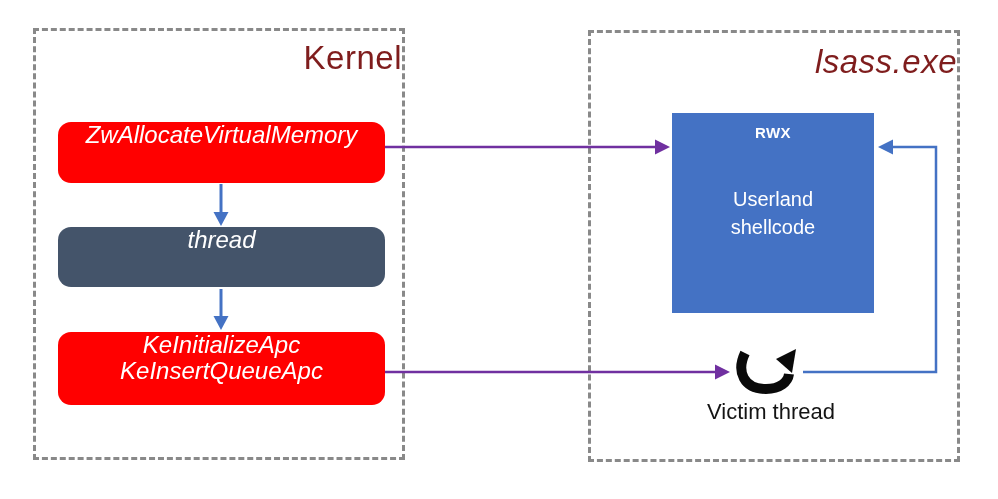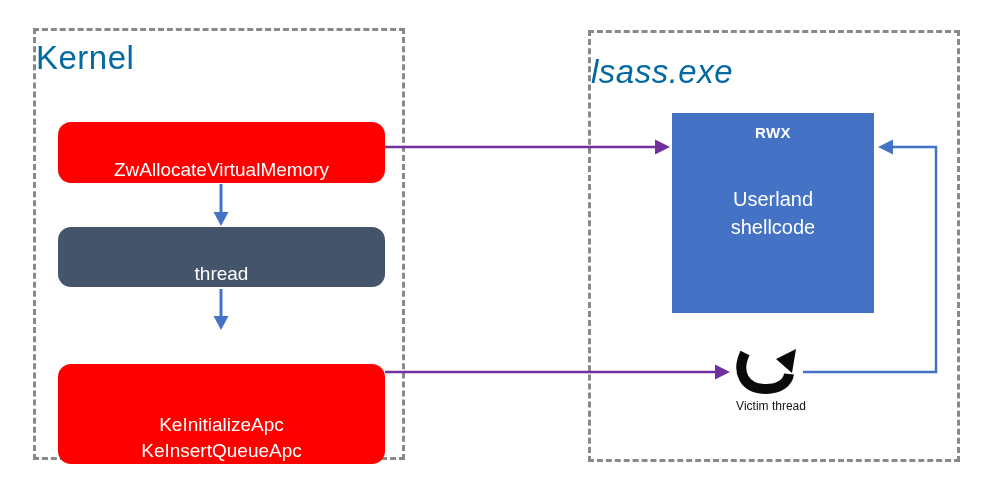--- a/index.html
+++ b/index.html
@@ -13,45 +13,46 @@
   .panel{
     position:absolute;
     border:3px dashed #898989;
     background:transparent;
     box-sizing:border-box;
   }
   .panel-kernel{left:33px;top:28px;width:372px;height:432px;}
   .panel-lsass{left:588px;top:30px;width:372px;height:432px;}
   .panel-title{
     position:absolute;left:0;right:0;
-    text-align:left;
-    color:#0369a1;
+    text-align:right;
+    color:#7f1d1d;
     font-size:33px;
     letter-spacing:0.5px;
   }
   .panel-kernel .panel-title{top:8px;}
-  .panel-lsass .panel-title{top:20px;font-style:italic;}
+  .panel-lsass .panel-title{top:10px;font-style:italic;}
   .node{
     position:absolute;
     box-sizing:border-box;
     color:#ffffff;
     display:flex;
     flex-direction:column;
     align-items:center;
-    justify-content:flex-end;
+    justify-content:flex-start;
     text-align:center;
-    font-size:19px;
+    font-size:24px;
     line-height:26px;
     z-index:4;
+    font-style:italic;
   }
   .node-red{background:#FF0000;border-radius:13px;}
   .node-dark{background:#44546A;border-radius:13px;}
   .node-zwalloc{left:58px;top:122px;width:327px;height:61px;}
   .node-memcpy{left:58px;top:227px;width:327px;height:60px;}
-  .node-keapc{left:58px;top:332px;width:327px;height:100px;margin-top:32px;}
+  .node-keapc{left:58px;top:332px;width:327px;height:73px;}
   .rwx-box{
     position:absolute;
     left:672px;top:113px;width:202px;height:200px;
     background:#4472C4;
     color:#ffffff;
     text-align:center;
     z-index:4;
   }
   .rwx-header{
     margin-top:11px;
@@ -67,21 +68,21 @@
   .victim-icon{
     position:absolute;
     left:735px;top:346px;width:66px;height:52px;
     z-index:4;
   }
   .victim-label{
     position:absolute;
     left:695px;top:399px;width:152px;
     text-align:center;
     color:#141414;
-    font-size:12px;
+    font-size:22px;
     z-index:4;
   }
   .overlay{
     position:absolute;left:0;top:0;
     width:998px;height:499px;
     z-index:5;
     pointer-events:none;
   }
 </style>
 </head>

